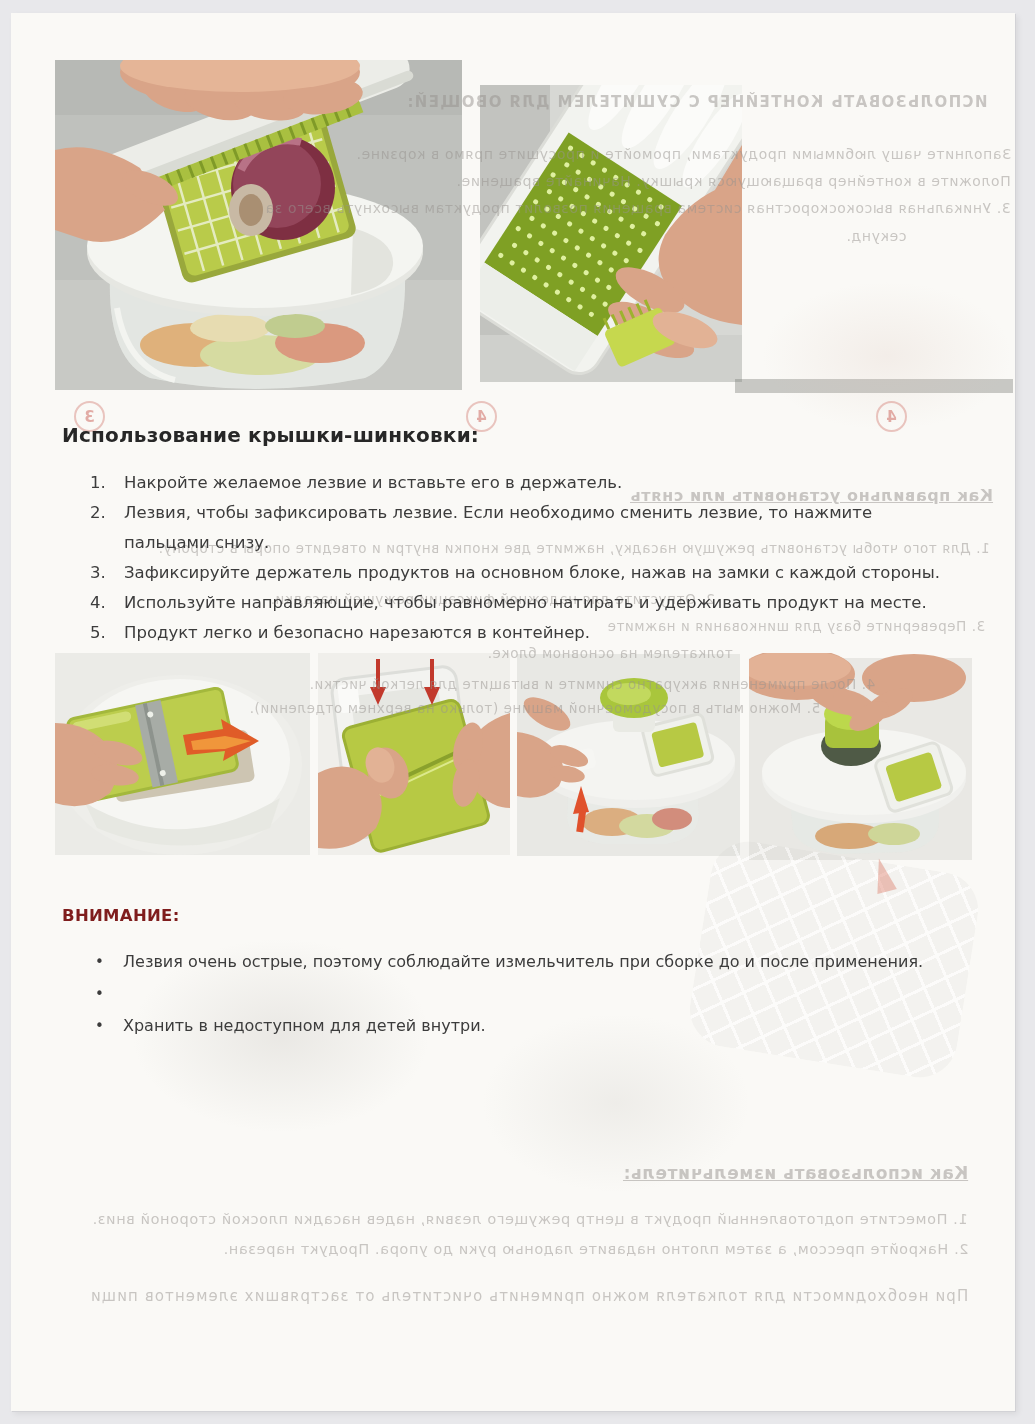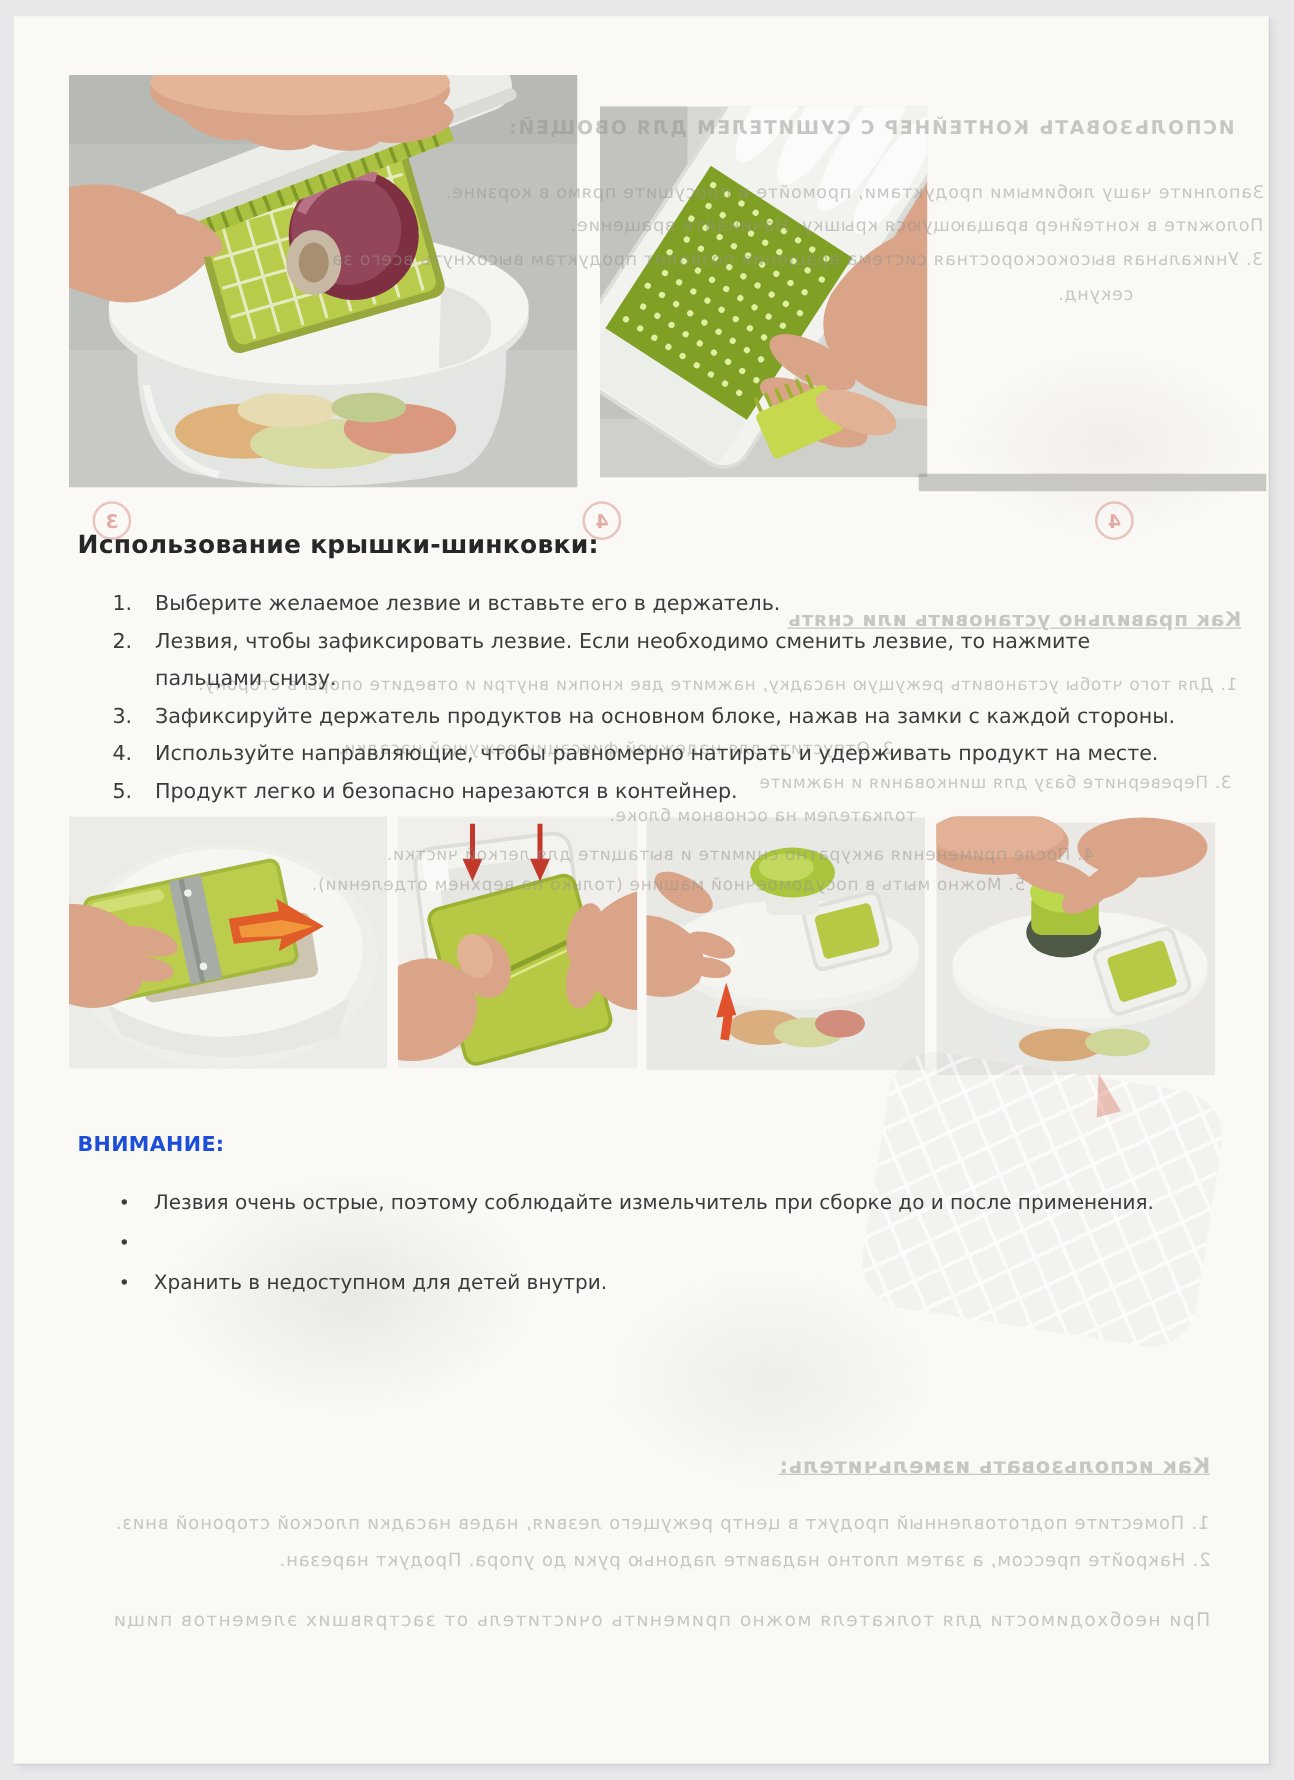--- a/index.html
+++ b/index.html
@@ -17,21 +17,21 @@
   figure.ph svg{display:block;width:100%;height:100%;}
 
   .txt-layer{position:absolute;inset:0;z-index:4;pointer-events:none;padding-left:24px;}
   h1.sec{position:absolute;left:51px;top:410px;margin:0;
     font-size:20px;font-weight:bold;color:#272727;letter-spacing:.2px;}
   ol.steps{position:absolute;left:79px;top:455px;width:856px;margin:0;padding:0;
     list-style:none;color:#3c3c3c;font-size:16.5px;line-height:30px;}
   .steps li{display:flex;}
   .steps .num{width:34px;flex:none;}
   h2.warn-h{position:absolute;left:51px;top:893px;margin:0;
-    font-size:16.5px;font-weight:bold;color:#1d4ed8;letter-spacing:.3px;}
+    font-size:16.5px;font-weight:bold;color:#7f1d1d;letter-spacing:.3px;}
   ul.warn{position:absolute;left:84px;top:934px;width:846px;margin:0;padding:0;
     list-style:none;color:#3c3c3c;font-size:16px;line-height:30px;}
   .warn li{display:flex;}
   .warn li + li{margin-top:2px;}
   .warn .blt{width:28px;flex:none;font-size:15px;}
 
   
   .bleed-layer{position:absolute;inset:0;z-index:3;pointer-events:none;}
   .bleed{position:absolute;transform:scaleX(-1);white-space:nowrap;
     color:#97938f;opacity:.5;letter-spacing:.6px;}
@@ -310,21 +310,21 @@
     <div class="badge" style="left:455px;top:388px">4</div>
     <div class="badge" style="left:865px;top:388px">4</div>
   </div>
 
   <div class="txt-layer">
     <h1 class="sec">Использование крышки-шинковки:</h1>
 
     <ol class="steps">
       <li>
         <span class="num">1.</span>
-        <span class="stx">Выберите желаемое лезвие и вставьте его в держатель.</span>
+        <span class="stx">Накройте желаемое лезвие и вставьте его в держатель.</span>
       </li>
       <li>
         <span class="num">2.</span>
         <span class="stx">Лезвия, чтобы зафиксировать лезвие. Если необходимо сменить лезвие, то нажмите пальцами снизу.</span>
       </li>
       <li>
         <span class="num">3.</span>
         <span class="stx">Зафиксируйте держатель продуктов на основном блоке, нажав на замки с каждой стороны.</span>
       </li>
       <li>

